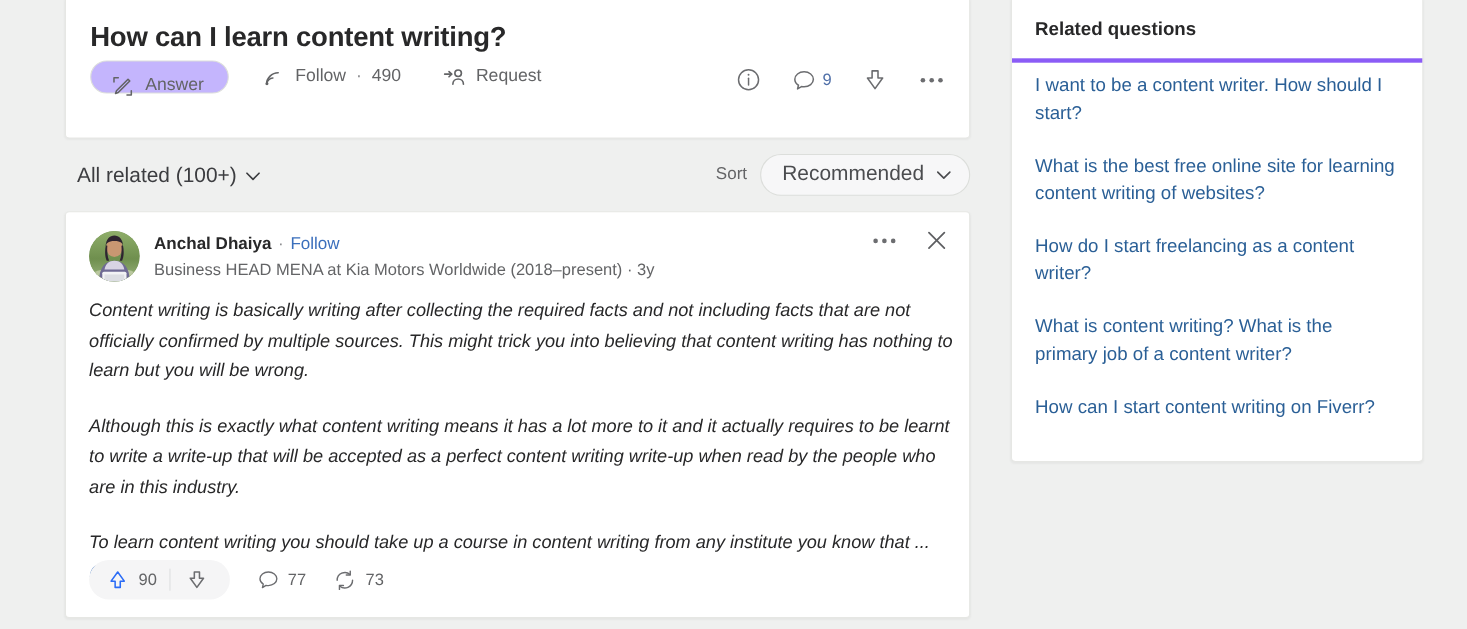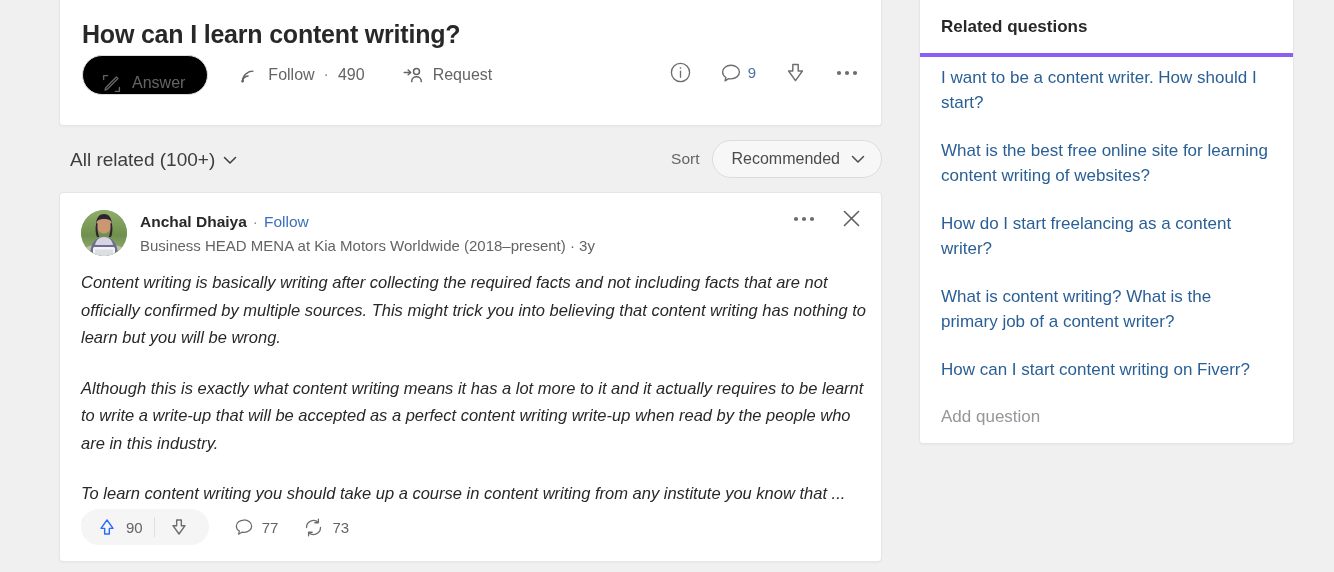--- a/index.html
+++ b/index.html
@@ -49,25 +49,25 @@
     left: 22px;
     top: 56px;
     display: flex;
     align-items: center;
     gap: 0;
   }
   .answer-btn {
     display: flex;
     align-items: center;
     gap: 10px;
-    height: 40px;
+    height: 30px;
     padding: 16px 22px 0 18px;
     border: 1px solid #dcdedb;
     border-radius: 21px;
-    background: #000000;
+    background: #c4b5fd;
     color: #636466;
     font-size: 16px;
     cursor: pointer;
     box-sizing: border-box;
   }
   .follow-btn {
     display: flex;
     align-items: center;
     gap: 9px;
     margin-left: 30px;
@@ -135,21 +135,21 @@
   .sort-select {
     display: flex;
     align-items: center;
     gap: 11px;
     height: 38px;
     padding: 0 16px 0 19px;
     border: 1px solid #dcdedb;
     border-radius: 19px;
     background: #f7f7f8;
     color: #4b4c4f;
-    font-size: 16px;
+    font-size: 19px;
     cursor: pointer;
     box-sizing: border-box;
   }
 
   
   .answer-card {
     position: absolute;
     left: 59px;
     top: 192px;
     width: 823px;
@@ -511,17 +511,16 @@
   </div>
 
   <div class="sidebar">
     <div class="sidebar-header">Related questions</div>
     <div class="sidebar-list">
       <a class="related-q">I want to be a content writer. How should I start?</a>
       <a class="related-q">What is the best free online site for learning content writing of websites?</a>
       <a class="related-q">How do I start freelancing as a content writer?</a>
       <a class="related-q">What is content writing? What is the primary job of a content writer?</a>
       <a class="related-q">How can I start content writing on Fiverr?</a>
-      <a class="add-question">Add question</a>
     </div>
   </div>
 
 </div>
 
 </body></html>

